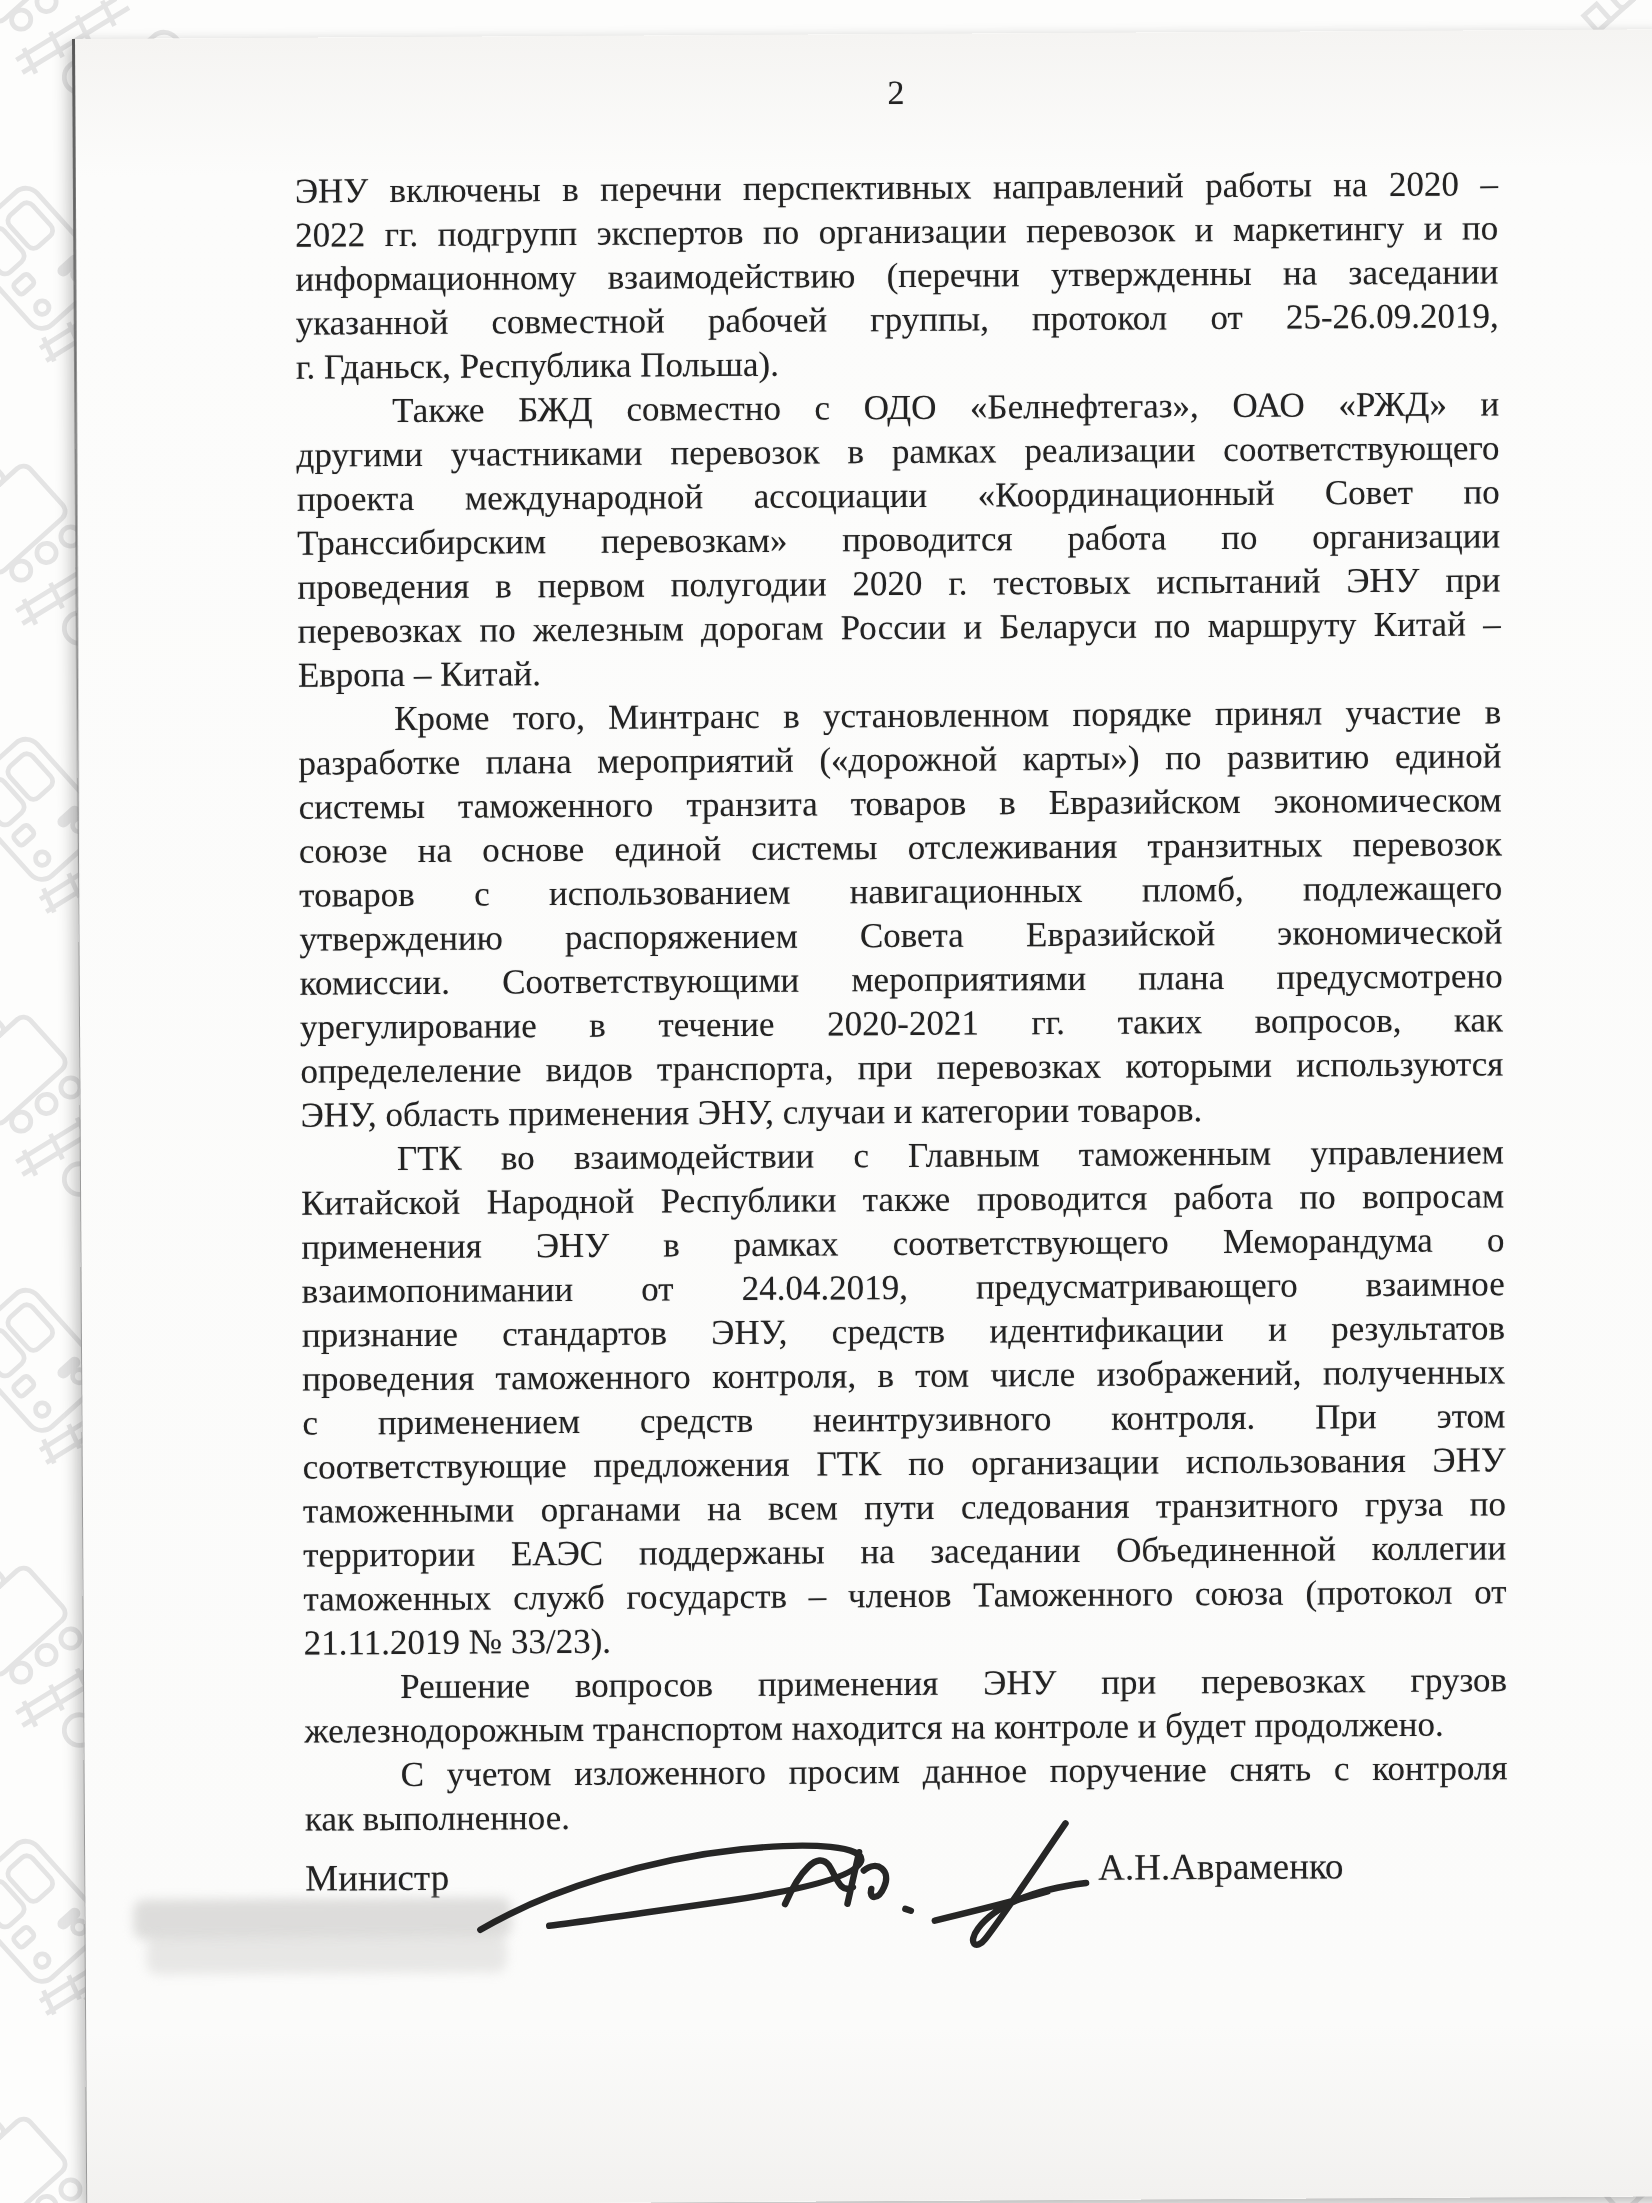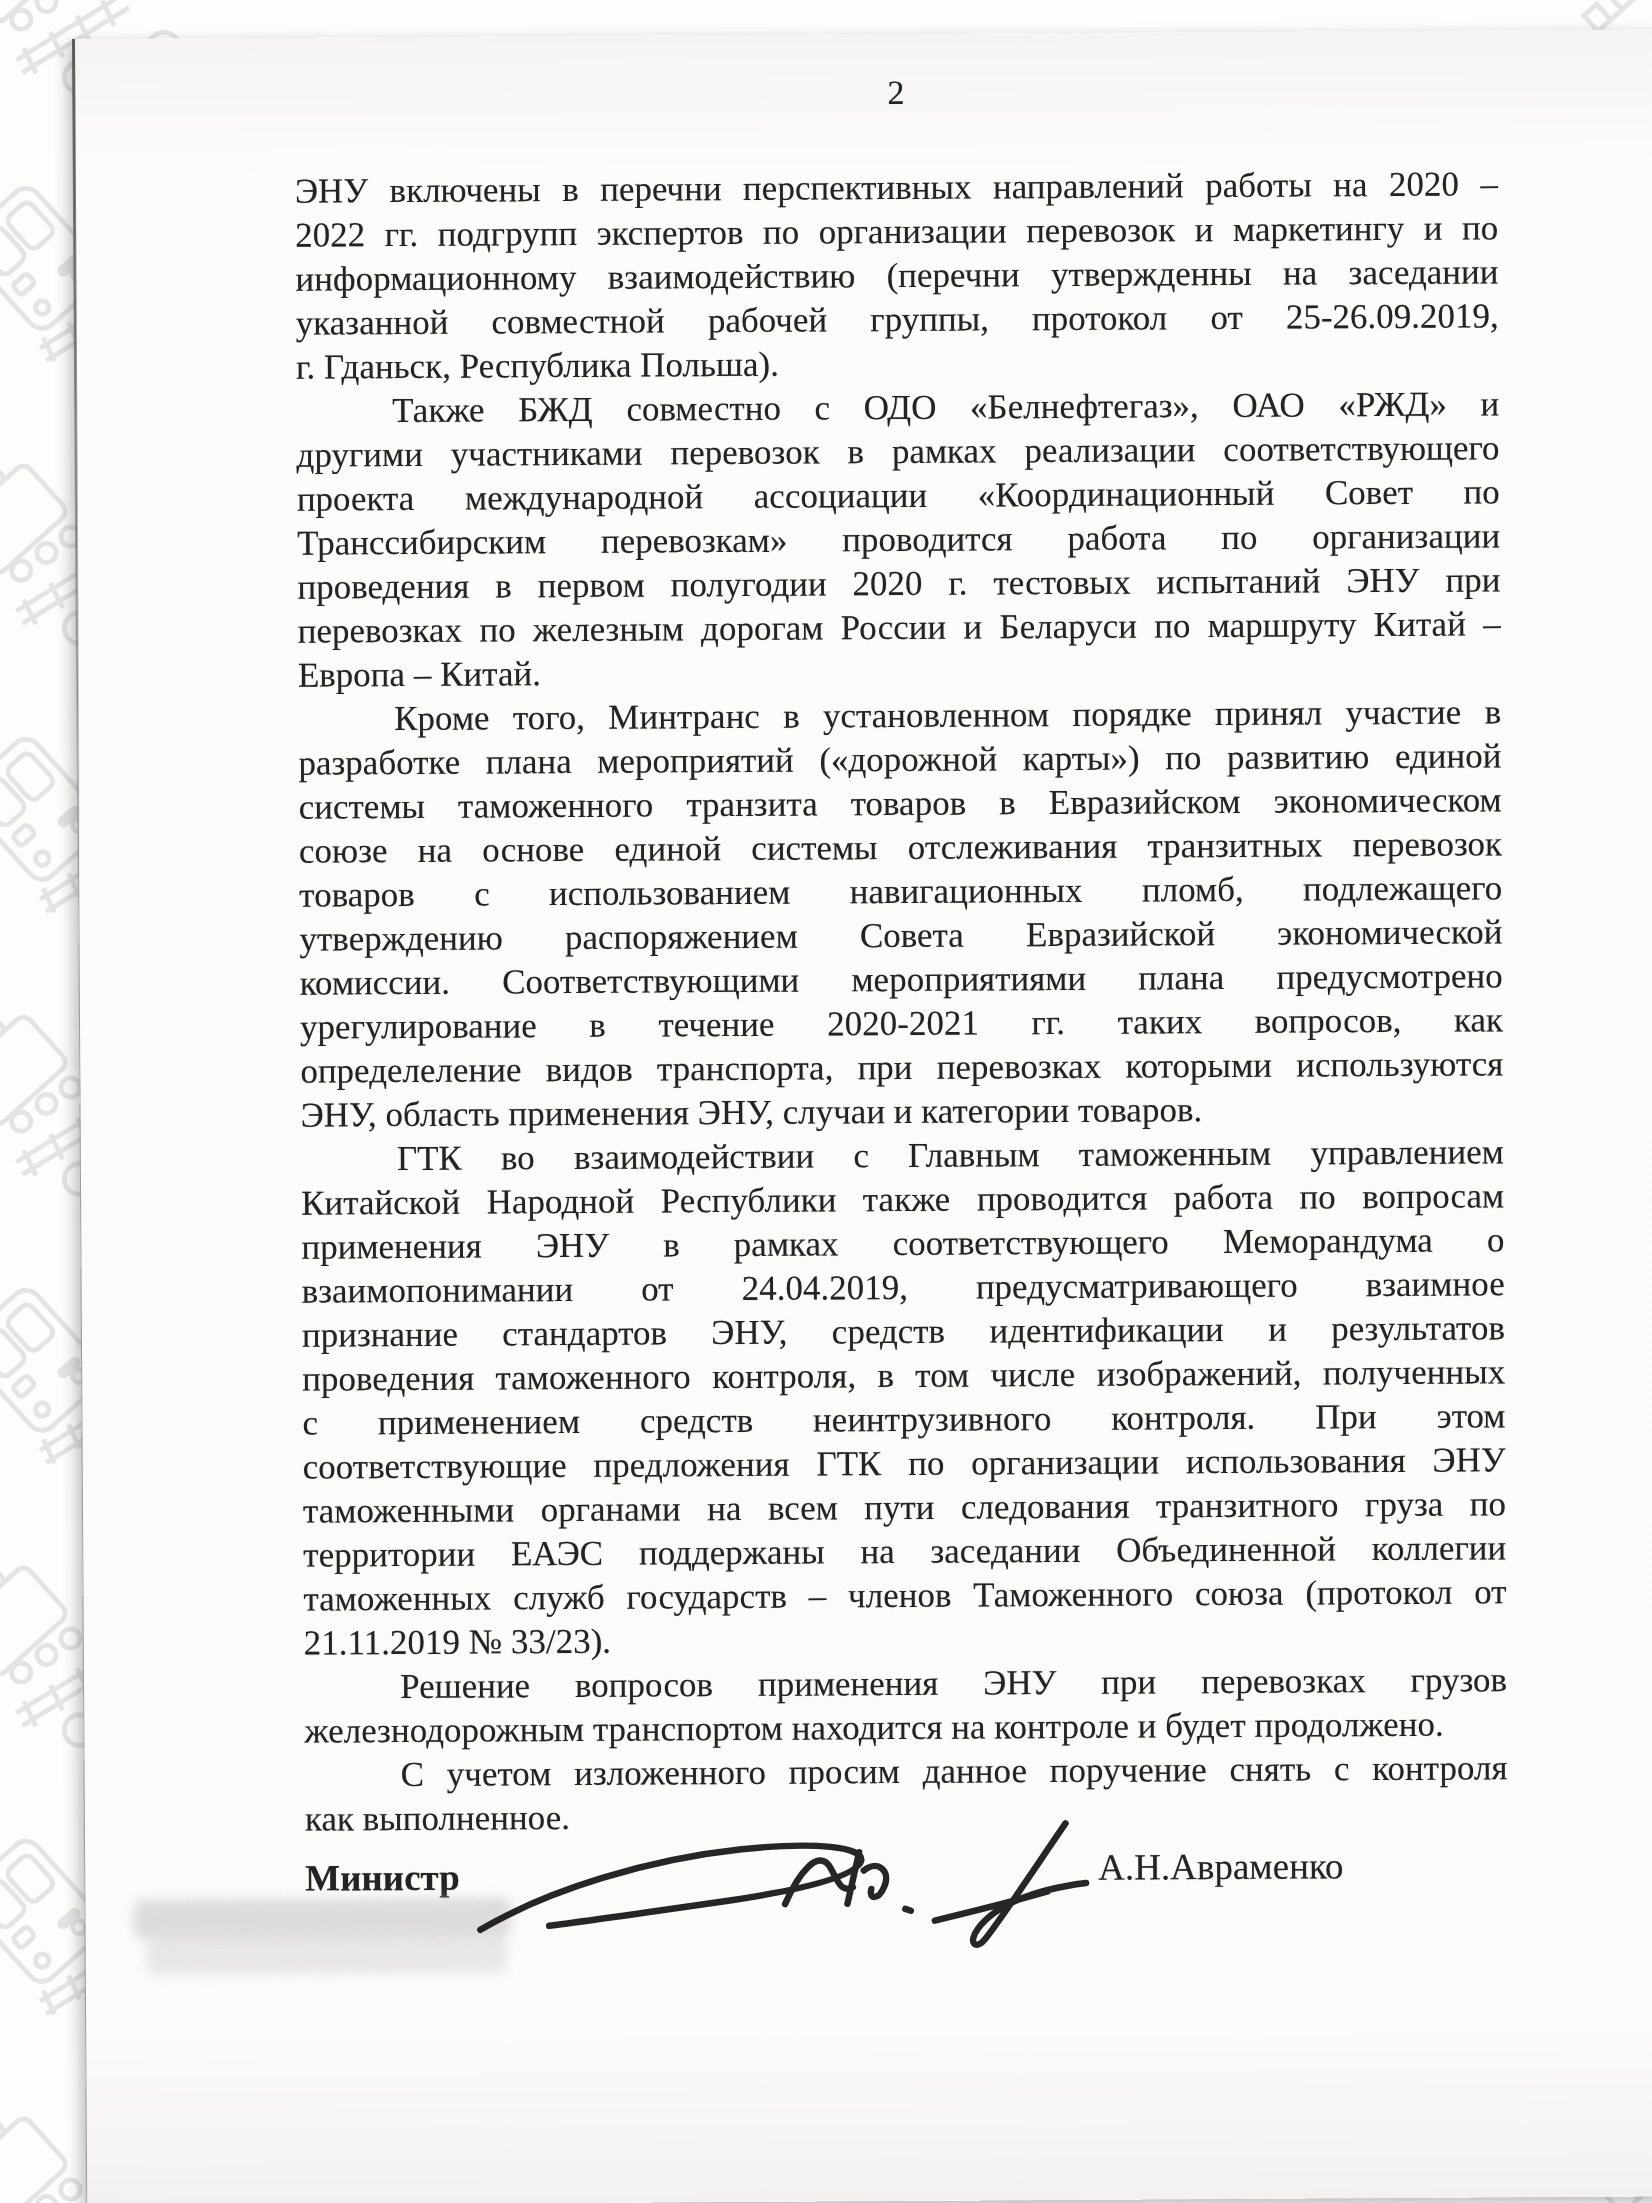--- a/index.html
+++ b/index.html
@@ -28,21 +28,21 @@
   #doc-body{margin-top:51px;font-size:35px;line-height:44px;
             text-shadow:0 0 1.1px rgba(40,40,40,.38);}
   .line{text-align:justify;text-align-last:justify;white-space:normal;
         height:44px;overflow:visible;}
   .line.indent{padding-left:96px;}
   .line.last{text-align-last:left;}
 
   
   #sig-row{position:relative;height:184px;font-size:37px;
            text-shadow:0 0 1.1px rgba(40,40,40,.38);}
-  #sig-title{position:absolute;left:0;top:14.7px;font-weight:bold;}
+  #sig-title{position:absolute;left:0;top:14.7px;}
   #sig-name{position:absolute;left:793px;top:9.2px;}
 
   
   #overlay{position:absolute;left:0;top:0;width:1593px;height:2167px;pointer-events:none;}
   .smudge{position:absolute;background:#c2c1bf;filter:blur(5.5px);border-radius:11px;}
   .smudge.s1{left:48px;top:1861px;width:378px;height:40px;opacity:.52;}
   .smudge.s2{left:61px;top:1899px;width:360px;height:37px;opacity:.34;}
 </style>
 </head>
 <body>

